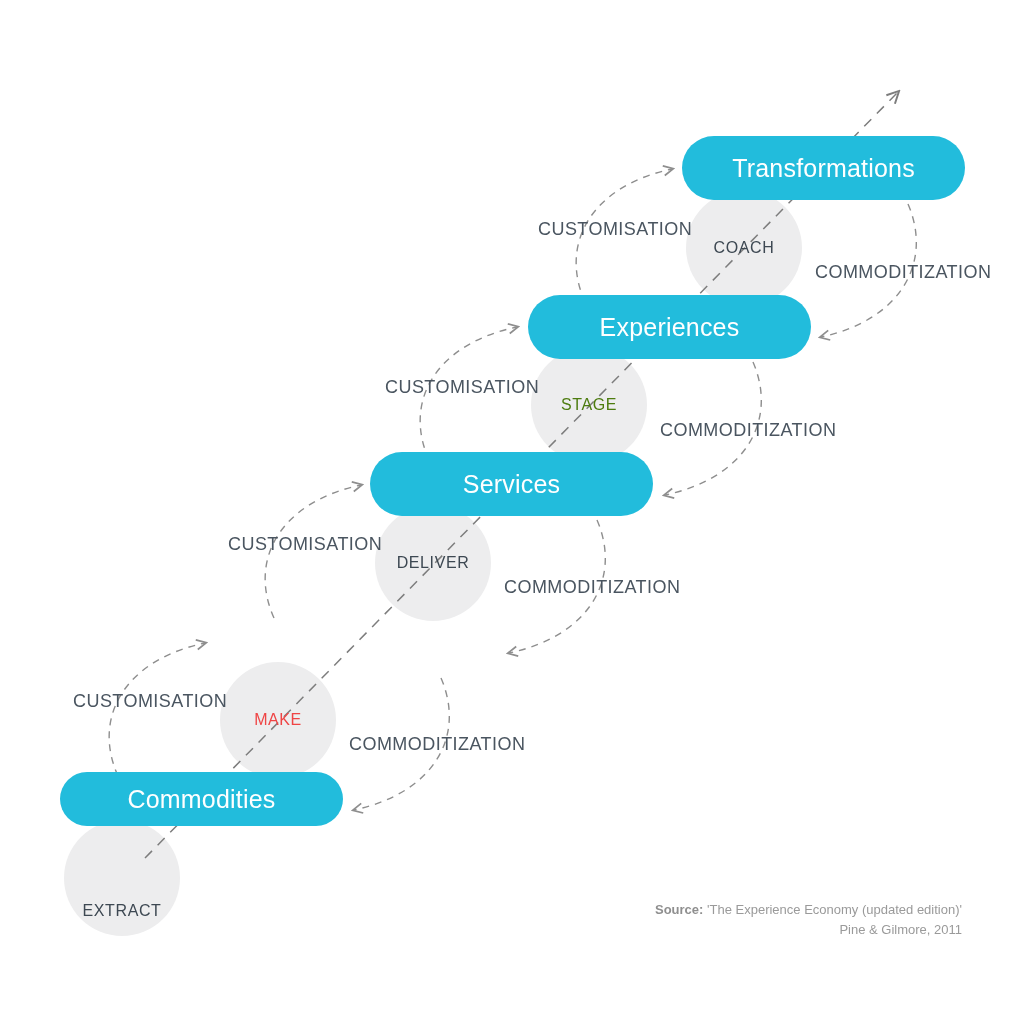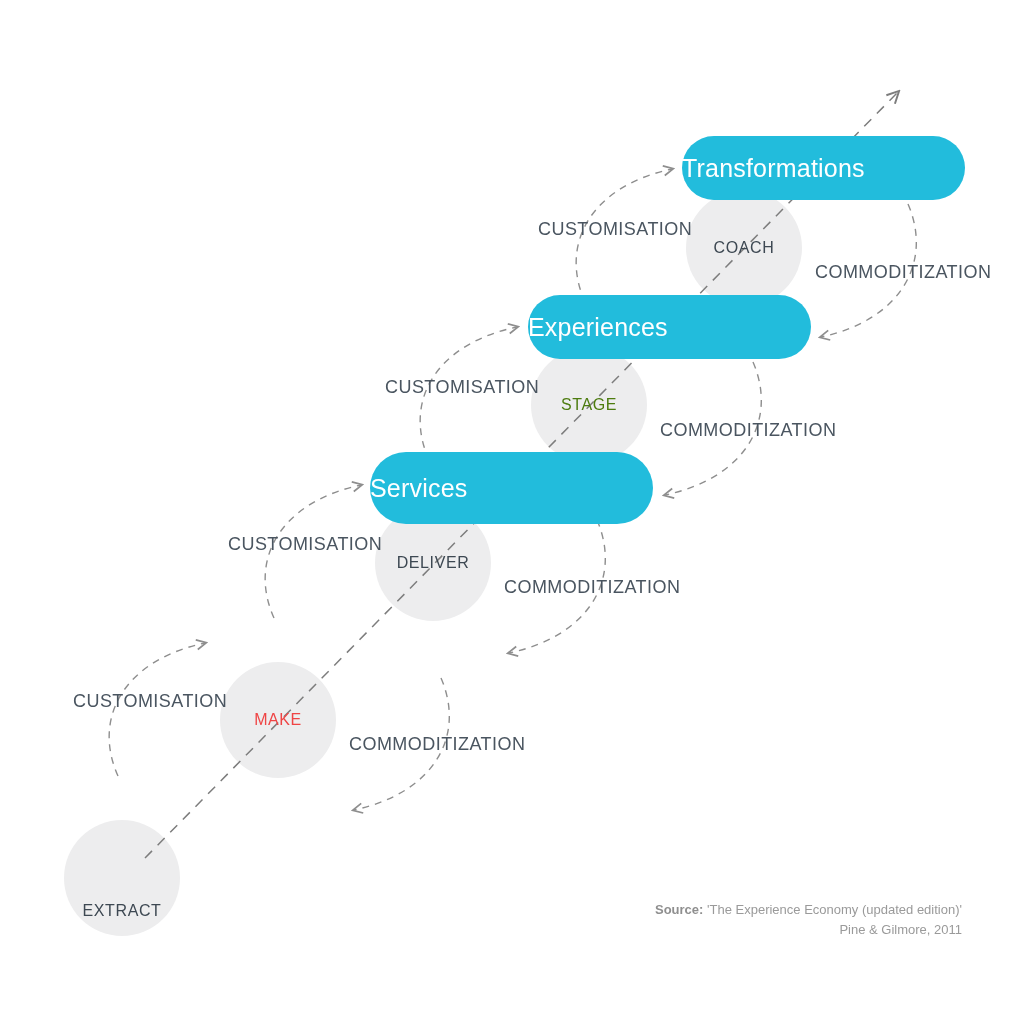--- a/index.html
+++ b/index.html
@@ -11,21 +11,21 @@
     overflow:hidden;
   }
   #stage{position:relative;width:1024px;height:1024px;}
 
   
   #artwork{position:absolute;left:0;top:0;width:1024px;height:1024px;}
 
   
   .pill{
     position:absolute;
-    display:flex;align-items:center;
+    display:flex;align-items:center;justify-content:center;
     border-radius:999px;
     color:#ffffff;
     font-size:25px;
     font-weight:400;
     letter-spacing:.2px;
     white-space:nowrap;
     user-select:none;
   }
 
   
@@ -98,23 +98,26 @@
       <path d="M 597 520 C 622 578, 590 636, 509 653" marker-end="url(#arrowL)"></path>
       <path d="M 753 362 C 778 420, 746 478, 665 495" marker-end="url(#arrowL)"></path>
       <path d="M 908 204 C 933 262, 901 320, 821 337" marker-end="url(#arrowL)"></path>
     </g>
 
     <g>
       <line x1="145" y1="858" x2="898" y2="92" stroke="#7d7d7d" stroke-width="1.5" stroke-dasharray="10 8" marker-end="url(#arrowDiag)"></line>
     </g>
   </svg>
 
+  <div class="pill" style="left: 60px; top: 772px; width: 283px; height: 54px; background: rgb(34, 188, 220); color: rgb(255, 255, 255);">
+    <span>Commodities</span>
+  </div>
 
 
-  <div class="pill" style="left: 370px; top: 452px; width: 283px; height: 72px; background: rgb(34, 188, 220); color: rgb(255, 255, 255);">
+  <div class="pill" style="left: 370px; top: 452px; width: 283px; height: 64px; background: rgb(34, 188, 220); color: rgb(255, 255, 255);">
     <span>Services</span>
   </div>
 
   <div class="pill" style="left: 528px; top: 295px; width: 283px; height: 64px; background: rgb(34, 188, 220); color: rgb(255, 255, 255);">
     <span>Experiences</span>
   </div>
 
   <div class="pill" style="left: 682px; top: 136px; width: 283px; height: 64px; background: rgb(34, 188, 220); color: rgb(255, 255, 255);">
     <span>Transformations</span>
   </div>

